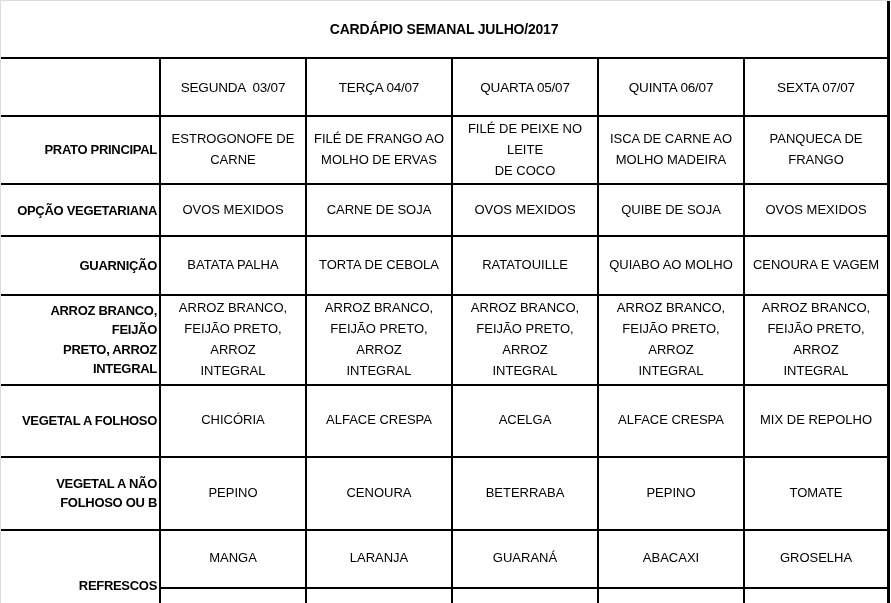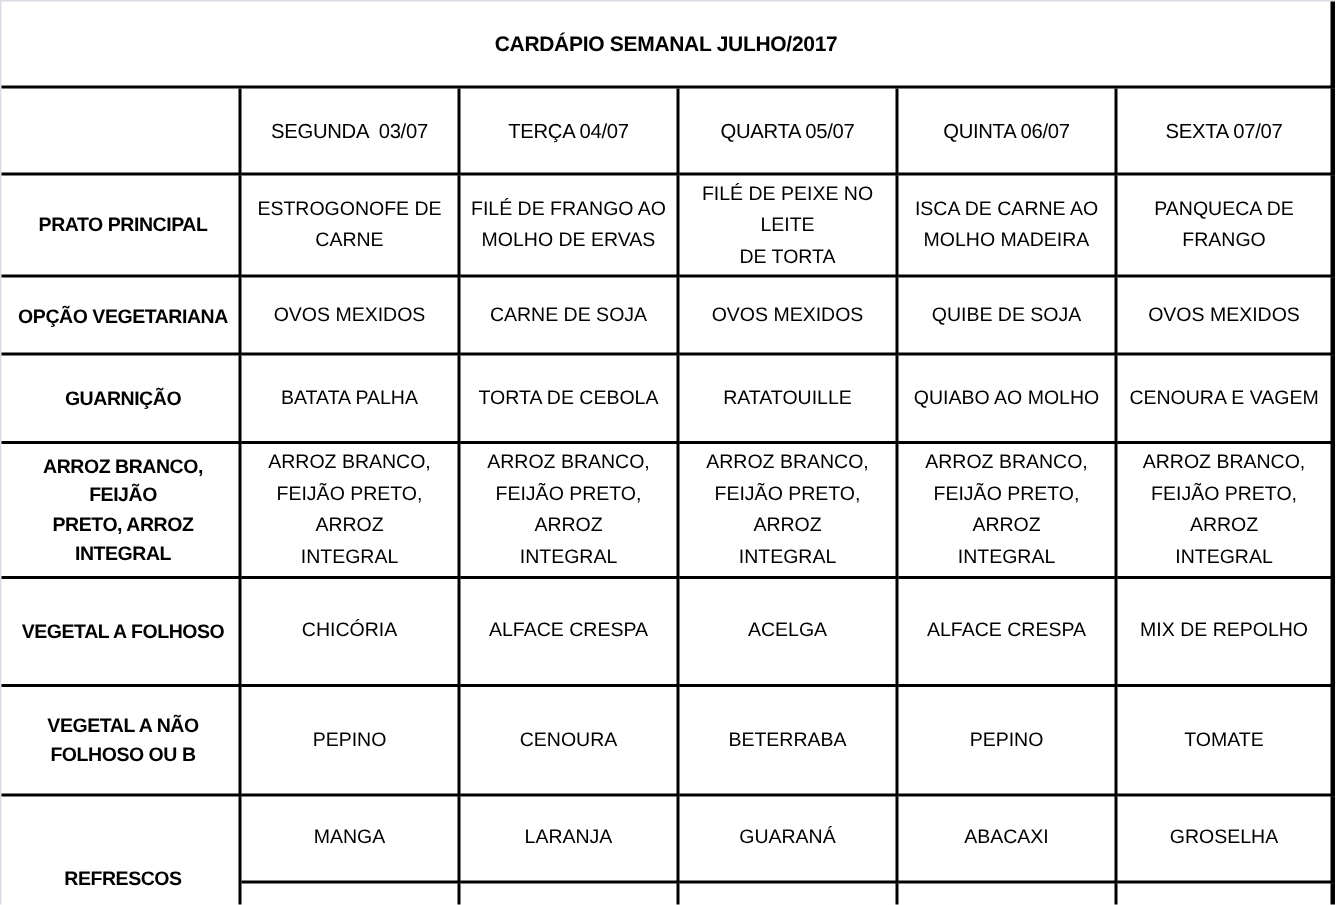--- a/index.html
+++ b/index.html
@@ -42,21 +42,21 @@
     text-align: center;
     font-weight: normal;
     font-size: 13.5px;
     letter-spacing: -0.2px;
     white-space: pre-wrap;
   }
   .label-cell {
     font-weight: bold;
     font-size: 13px;
     letter-spacing: -0.3px;
-    text-align: center;
+    text-align: right;
     padding-left: 6px;
     padding-right: 2px;
     white-space: pre-line;
     line-height: 1.5;
     margin-left: 32px;
   }
   .data-cell {
     text-align: center;
     font-size: 13px;
     white-space: pre-line;
@@ -100,21 +100,21 @@
     <td class="day-header last-col">SEXTA 07/07</td>
   </tr>
 
   <tr class="r-prato">
     <td class="label-cell">PRATO PRINCIPAL</td>
     <td class="data-cell">ESTROGONOFE DE
 CARNE</td>
     <td class="data-cell">FILÉ DE FRANGO AO
 MOLHO DE ERVAS</td>
     <td class="data-cell">FILÉ DE PEIXE NO LEITE
-DE TORTA</td>
+DE COCO</td>
     <td class="data-cell">ISCA DE CARNE AO
 MOLHO MADEIRA</td>
     <td class="data-cell last-col">PANQUECA DE
 FRANGO</td>
   </tr>
 
   <tr class="r-opcao">
     <td class="label-cell">OPÇÃO VEGETARIANA</td>
     <td class="data-cell">OVOS MEXIDOS</td>
     <td class="data-cell">CARNE DE SOJA</td>

